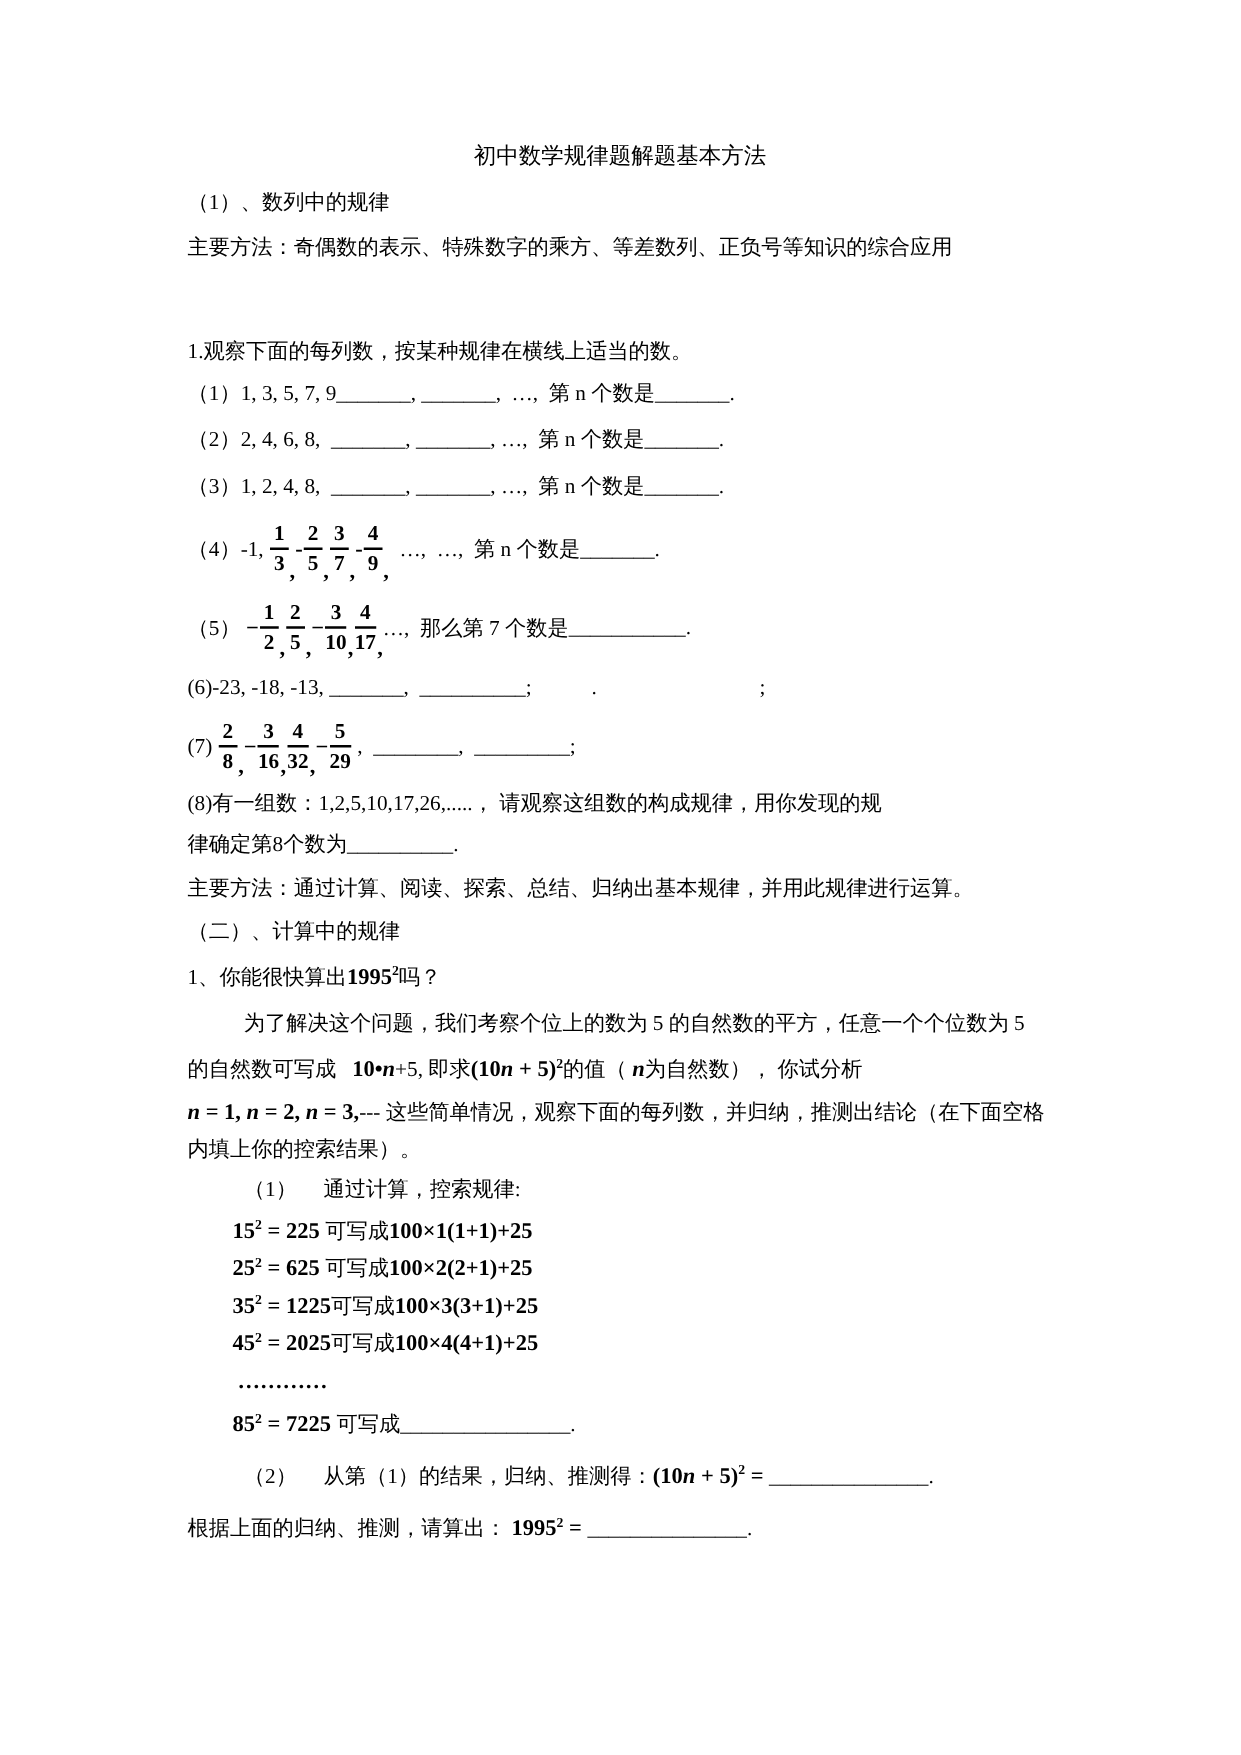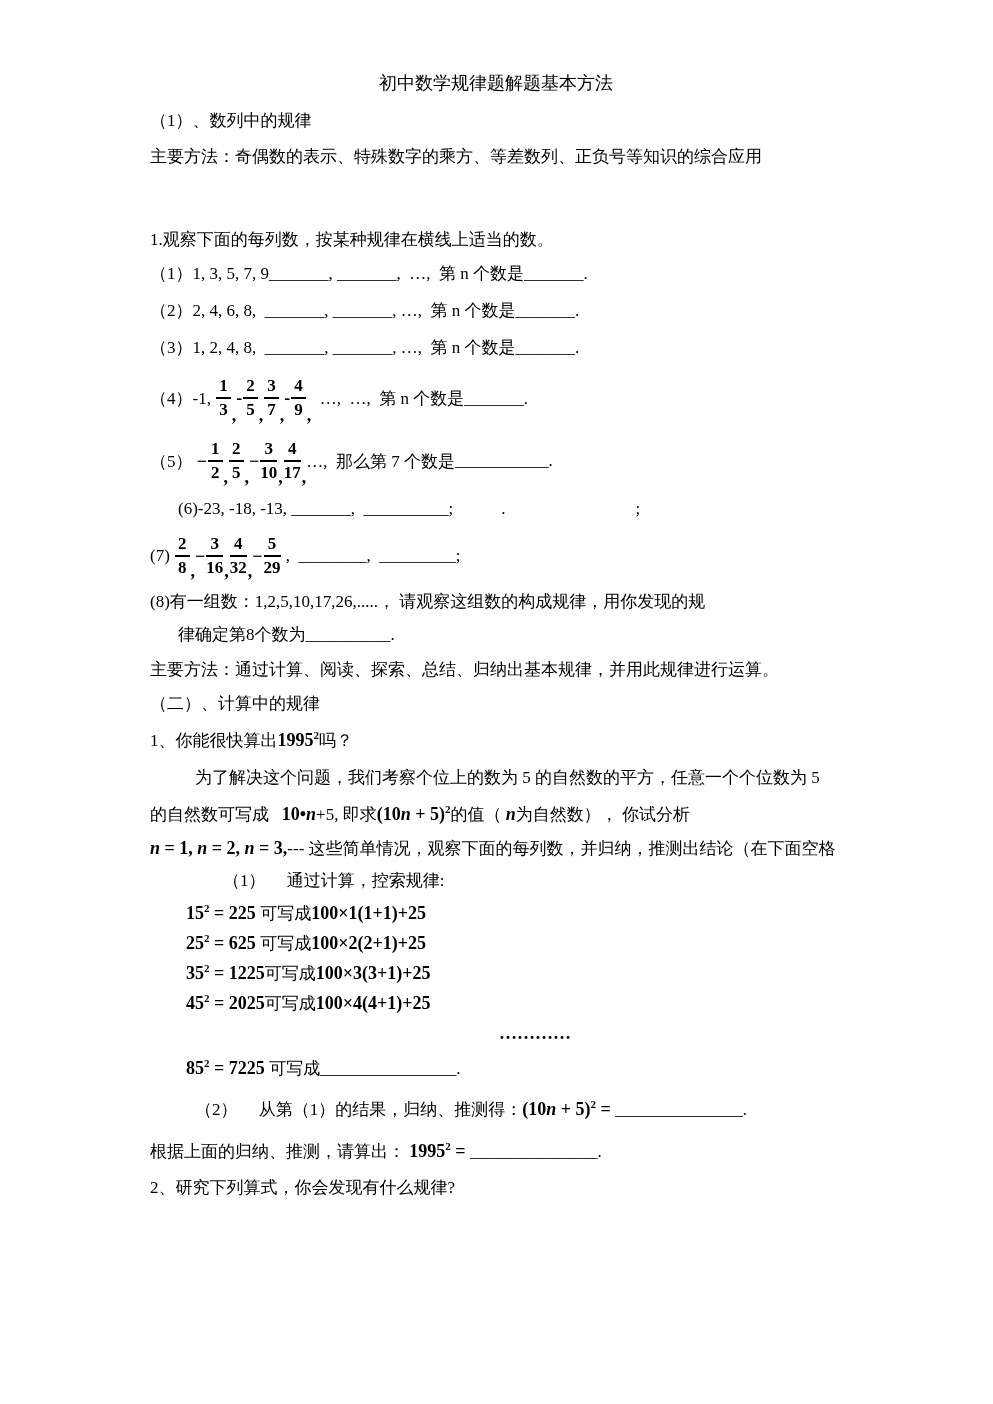--- a/index.html
+++ b/index.html
@@ -3,36 +3,36 @@
 <meta charset="utf-8">
 <style>
   html,body{margin:0;padding:0;background:#ffffff;}
   .page{
     position:relative;
     width:993px;height:1404px;
     background:#ffffff;color:#000000;
     font-family:"Liberation Serif",serif;
     font-size:17px;
     box-sizing:border-box;
-    padding:64px 113px 0 150px;
+    padding:105px 113px 0 150px;
     overflow:hidden;
   }
   .line{white-space:pre;}
   .h38{height:38px;line-height:38px;}
   .h37{height:37px;line-height:37px;}
   .h36{height:36px;line-height:36px;}
-  .h34{height:34px;line-height:34px;margin-left:28px;}
+  .h34{height:34px;line-height:34px;}
   .h33{height:33px;line-height:33px;margin-top:48px;}
   .h32{height:32px;line-height:32px;}
   .h30{height:30px;line-height:30px;}
   .h40{height:40px;line-height:40px;}
   .h42{height:42px;line-height:42px;}
   .title{text-align:center;font-size:18px;margin-left:-38px;}
   .cn{white-space:pre;}
-  .math{font-family:"Liberation Serif",serif;font-weight:bold;font-size:18px;white-space:pre;text-align:center;}
+  .math{font-family:"Liberation Serif",serif;font-weight:bold;font-size:18px;white-space:pre;}
   .mi{font-style:italic;}
   sup.m2{font-size:11px;font-weight:bold;line-height:0;}
   .reg{font-weight:normal;font-size:17px;white-space:pre;}
   
   .frow{display:flex;align-items:center;white-space:pre;}
   .frac{display:inline-block;vertical-align:middle;text-align:center;
         font-weight:bold;font-size:17px;line-height:1.15;margin:0 1px;}
   .frac .num{display:block;padding:0 3px 1px;border-bottom:2px solid #000;}
   .frac .den{display:block;padding-top:1px;}
   .fsign{font-weight:bold;font-size:18px;}
@@ -121,31 +121,31 @@
   <div class="line h32">（二）、计算中的规律</div>
 
   <div class="line h40"><span class="cn">1、你能很快算出</span><span class="math">1995</span><sup class="m2">2</sup><span class="cn">吗？</span></div>
 
   <div class="line h36 ind2">为了解决这个问题，我们考察个位上的数为 5 的自然数的平方，任意一个个位数为 5</div>
 
   <div class="line h36"><span class="cn">的自然数可写成   </span><span class="math">10•</span><span class="math mi">n</span><span class="cn">+5, 即求</span><span class="math">(10</span><span class="math mi">n</span><span class="math"> + 5)</span><sup class="m2">2</sup><span class="cn">的值（ </span><span class="math mi">n</span><span class="cn">为自然数）， 你试分析</span></div>
 
   <div class="line h32"><span class="math mi">n</span><span class="math"> = 1, </span><span class="math mi">n</span><span class="math"> = 2, </span><span class="math mi">n</span><span class="math"> = 3,</span><span class="cn">--- </span><span class="cn">这些简单情况，观察下面的每列数，并归纳，推测出结论（在下面空格</span></div>
 
+  <div class="line h30">内填上你的控索结果）。</div>
 
   <div class="line h34 ind2">（1）　 通过计算，控索规律:</div>
 
   <div class="line h30 indcalc"><span class="math">15</span><sup class="m2">2</sup><span class="math"> = 225 </span><span class="cn">可写成</span><span class="math">100×1(1+1)+25</span></div>
   <div class="line h30 indcalc"><span class="math">25</span><sup class="m2">2</sup><span class="math"> = 625 </span><span class="cn">可写成</span><span class="math">100×2(2+1)+25</span></div>
   <div class="line h30 indcalc"><span class="math">35</span><sup class="m2">2</sup><span class="math"> = 1225</span><span class="cn">可写成</span><span class="math">100×3(3+1)+25</span></div>
   <div class="line h30 indcalc"><span class="math">45</span><sup class="m2">2</sup><span class="math"> = 2025</span><span class="cn">可写成</span><span class="math">100×4(4+1)+25</span></div>
 
   <div class="line h30 inddots math">…………</div>
 
   <div class="line h40 indcalc"><span class="math">85</span><sup class="m2">2</sup><span class="math"> = 7225 </span><span class="cn">可写成</span><span class="reg">________________.</span></div>
 
   <div class="line h42 ind2"><span class="cn">（2）　 从第（1）的结果，归纳、推测得：</span><span class="math">(10</span><span class="math mi">n</span><span class="math"> + 5)</span><sup class="m2">2</sup><span class="math"> = </span><span class="reg">_______________.</span></div>
 
   <div class="line h42"><span class="cn">根据上面的归纳、推测，请算出： </span><span class="math">1995</span><sup class="m2">2</sup><span class="math"> = </span><span class="reg">_______________.</span></div>
 
-  <div class="line h32">2、研究下列算式，你会发现有什么规律?</div>
 
 </div>
 
 </body></html>

